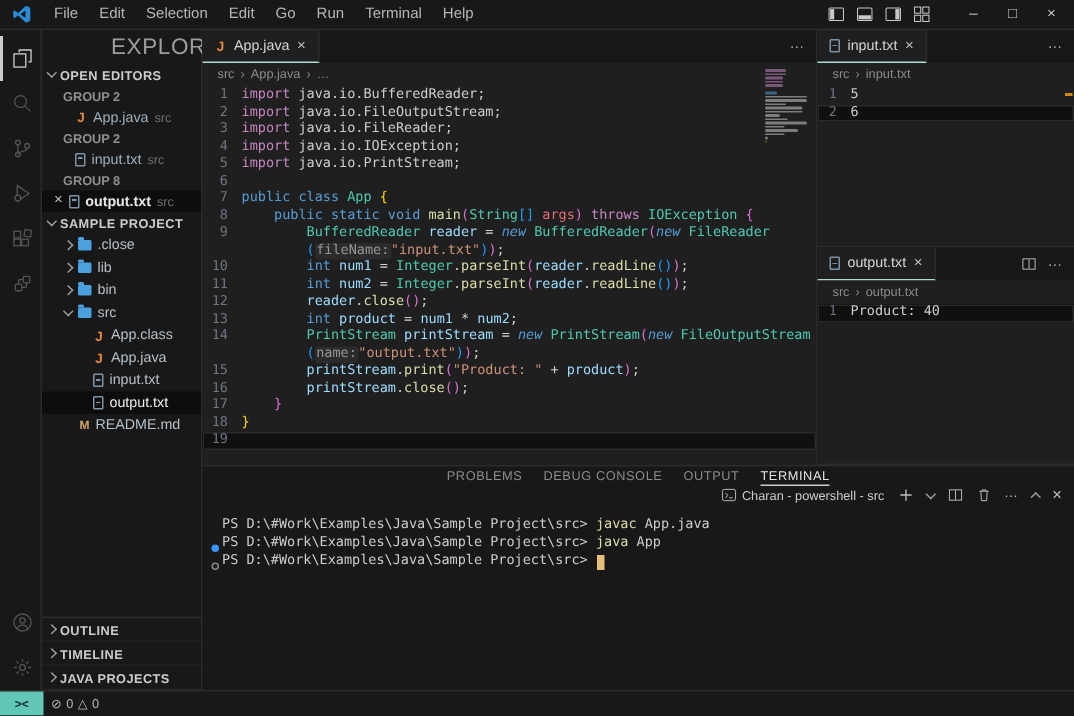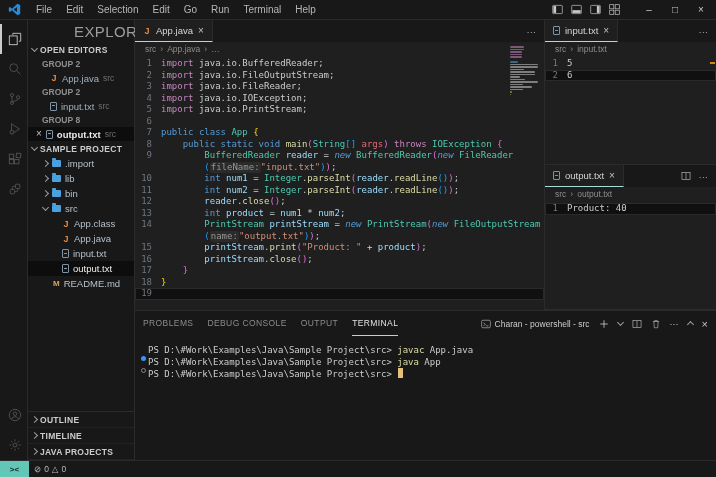--- a/index.html
+++ b/index.html
@@ -80,29 +80,29 @@
   .c-nw { font-style:italic; }
 
   .right-col { width:171px; display:flex; flex-direction:column; }
   .mini-editor { height:145px; background:#1f1f1f; border-bottom:1px solid #2b2b2b;
     display:flex; flex-direction:column; position:relative; }
   .mini-editor .code-row .ln { width:22px; }
   .ruler-mark { position:absolute; right:1px; top:42px; width:5px; height:2px; background:#d18616; }
 
   
   .panel { height:150px; background:#181818; border-top:1px solid #2b2b2b; display:flex; flex-direction:column; }
-  .panel-top { height:25px; display:flex; align-items:center; padding:0 8px; }
+  .panel-top { height:25px; display:flex; align-items:center; padding:0 8px;flex-direction:column; }
   .panel-tabs { display:flex; gap:14px; font-size:8.5px; letter-spacing:.4px; color:#8c8c8c; height:100%; }
   .panel-tabs .ptab { display:flex; align-items:center; border-bottom:1px solid transparent; }
   .panel-tabs .ptab.active { color:#e3e3e3; border-bottom:1px solid #cccccc; }
   .panel-actions { margin-left:auto; display:flex; align-items:center; gap:9px; color:#c0c0c0; font-size:9px; }
   .ps-badge { display:flex; align-items:flex-end; gap:4px; font-size:8.5px; color:#cccccc; }
   .terminal { flex:1; font-family:"DejaVu Sans Mono", monospace; font-size:9px; line-height:12px;
     padding:8px 0 0 4px; white-space:pre; }
-  .t-row { display:flex; align-items:flex-start; height:12px; }
+  .t-row { display:flex; align-items:flex-end; height:12px; }
   .t-gutter { width:9px; flex:none; display:flex; align-items:center; justify-content:center; }
   .t-dot { width:5px; height:5px; border-radius:50%; background:#3794ff; }
   .t-circ { width:5px; height:5px; border-radius:50%; border:1px solid #8a8a8a; }
   .c-tp { color:#cccccc; } .c-tc { color:#dcdcaa; }
   .cursor { display:inline-block; width:5px; height:10px; background:#e5c07b; margin-left:1px; }
 
   
   .statusbar { height:17px; background:#181818; border-top:1px solid #2b2b2b;
     display:flex; align-items:center; font-size:8.5px; color:#b8b8b8; }
   .remote-badge { height:100%; width:29px; display:flex; align-items:center; justify-content:center;
@@ -250,21 +250,21 @@
         </div>
       </div>
     <div class="sec-row">
       <span class="chev down"></span>
       <span>SAMPLE PROJECT</span>
     </div>
     <div id="tree">
         <div class="tree-row" style="padding-left: 15px;">
           <span class="chev right"></span>
           <span class="icon-folder"></span>
-          <span>.import</span>
+          <span>.close</span>
         </div>
         <div class="tree-row" style="padding-left: 15px;">
           <span class="chev right"></span>
           <span class="icon-folder"></span>
           <span>lib</span>
         </div>
         <div class="tree-row" style="padding-left: 15px;">
           <span class="chev right"></span>
           <span class="icon-folder"></span>
           <span>bin</span>

